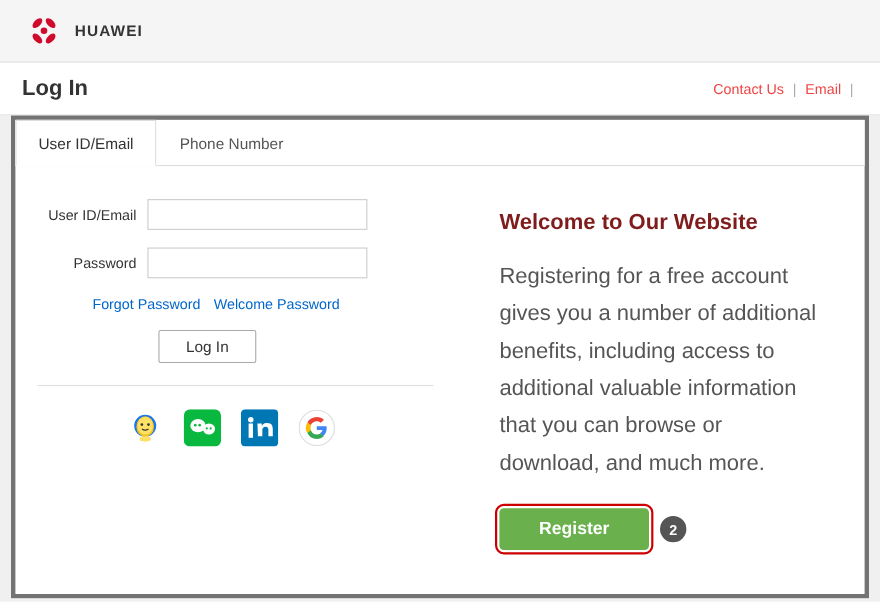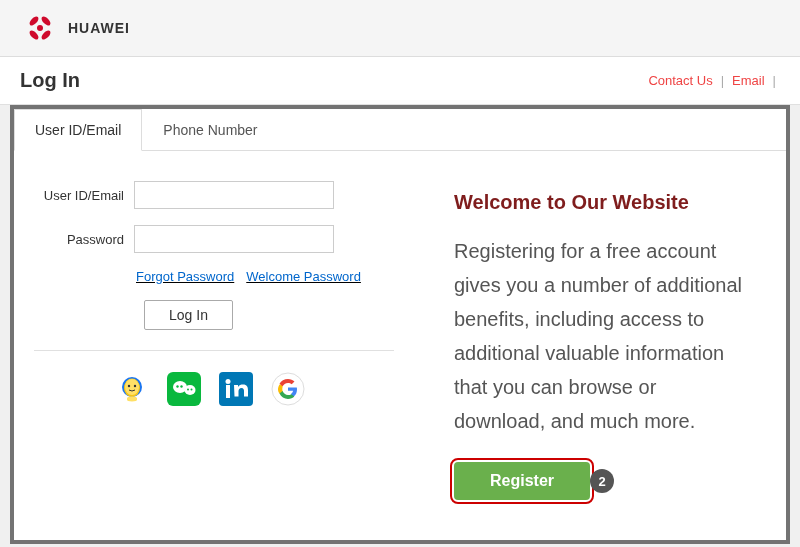--- a/index.html
+++ b/index.html
@@ -117,23 +117,22 @@
       height: 28px;
       border: 1px solid #ccc;
       padding: 4px 8px;
       font-size: 13px;
       outline: none;
     }
 
     .links-row {
       display: flex;
       gap: 12px;
-      margin-left: 102px;
+      margin-left: 50px;
       margin-bottom: 16px;
-      text-decoration: underline;
     }
     .links-row a {
       font-size: 13px;
       color: #0066cc;
       text-decoration: none;
     }
 
     .login-btn-row {
       margin-left: 110px;
       margin-bottom: 20px;
@@ -184,20 +183,21 @@
     .welcome-text {
       font-size: 20px;
       color: #555;
       line-height: 1.7;
       margin-bottom: 24px;
     }
 
     .register-row {
       display: flex;
       align-items: center;
+      gap: 10px;
     }
     .register-btn {
       padding: 10px 36px;
       background: linear-gradient(to bottom, #8bc34a, #558b2f);
       background: #6ab04c;
       border: none;
       color: #fff;
       font-size: 16px;
       font-weight: bold;
       cursor: pointer;

